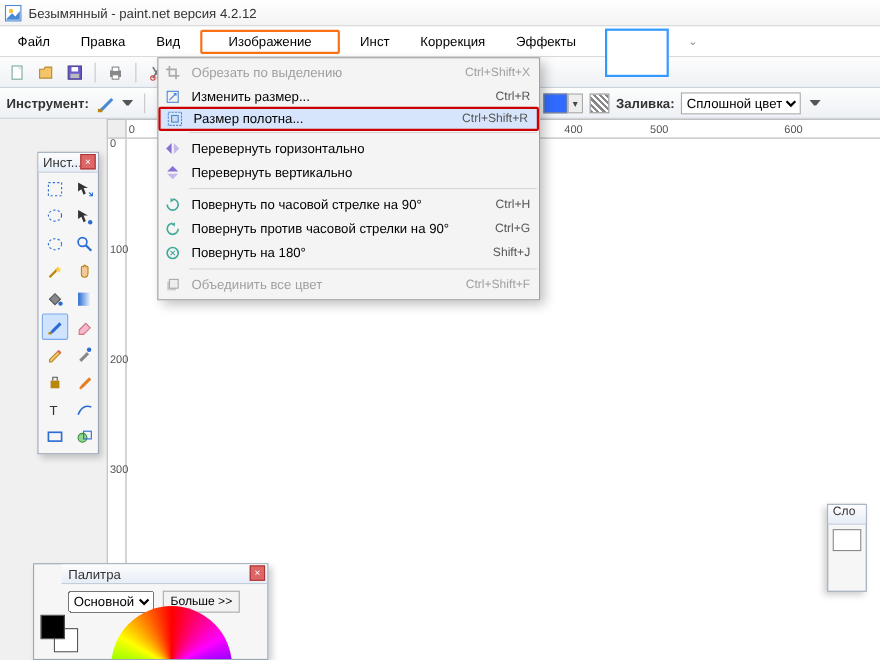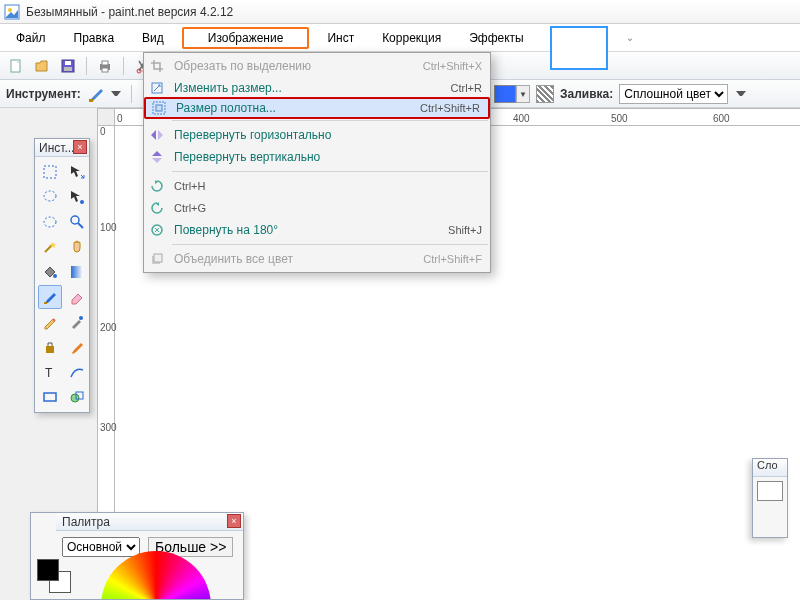--- a/index.html
+++ b/index.html
@@ -36,38 +36,38 @@
 .ruler-v .ticknum { position:absolute; left:2px; font-size:10px; color:#555; transform: none;}
 .ruler-corner{position:absolute;left:97px;top:108px;width:18px;height:18px;background:#eee;border:1px solid #bbb;z-index:4;}
 
 .canvas-area { position:absolute; left:115px; top:126px; right:0; bottom:0; background:#a9a9a9;}
 .canvas-area .canvas { position:absolute; left:0; top:0; width:685px; height:474px; background:#fff; box-shadow: 2px 2px 6px rgba(0,0,0,.3);}
 
 .dropdown { position:absolute; left:143px; top:52px; width:348px; background:#f4f4f4; border:1px solid #a0a0a0; box-shadow: 4px 4px 10px rgba(0,0,0,.25); z-index:20; padding:2px 0;}
 .dropdown .row { display:flex; align-items:center; height:22px; padding:0 8px 0 4px; gap:8px;}
 .dropdown .row.highlight { background:#d6e5fb; border:2px solid #c00; border-radius:2px; margin:-2px 0;}
 .dropdown .row .icn { width:18px; height:18px; display:flex; align-items:center; justify-content:center; flex-shrink:0;}
-.dropdown .row .txt { flex:1; color:#0f766e;}
+.dropdown .row .txt { flex:1; color:#000000;}
 .dropdown .row .sc { color:#555; font-size:11px;}
 .dropdown .row.disabled .txt, .dropdown .row.disabled .sc { color:#a0a0a0;}
 .dropdown hr { border:none; border-top:1px solid #d4d4d4; margin:3px 2px 3px 28px;}
 
 .tool-window { position:absolute; left:34px; top:138px; width:56px; background:#f6f6f6; border:1px solid #9aa7b8; box-shadow: 3px 3px 6px rgba(0,0,0,.2); z-index:15;}
 .tool-window .tw-title { height:18px; background:linear-gradient(#fdfdfd,#e6edf6); border-bottom:1px solid #c4cedb; display:flex; align-items:center; padding:0 4px; font-size:11px; color:#333; position:relative;}
 .tool-window .tw-title .close { position:absolute; right:2px; top:1px; width:14px; height:14px; background:#d66; border:1px solid #a33; color:#fff; font-size:9px; display:flex; align-items:center; justify-content:center; cursor:default;}
 .tool-window .tools { display:grid; grid-template-columns: 26px 26px; gap:1px; padding:3px;}
 .tool-window .tool { width:24px; height:24px; display:flex; align-items:center; justify-content:center; border:1px solid transparent; border-radius:2px;}
 .tool-window .tool.sel { background:#cfe3ff; border:1px solid #7aa9e6;}
 
 .palette-window { position:absolute; left:30px; top:512px; width:214px; height:88px; background:#f6f6f6; border:1px solid #9aa7b8; box-shadow:3px 3px 6px rgba(0,0,0,.2); z-index:15;}
 .palette-window .pw-title { height:18px; background:linear-gradient(#fdfdfd,#e6edf6); border-bottom:1px solid #c4cedb; display:flex; align-items:center; padding:0 6px; font-size:11px; color:#333; position:relative;}
 .palette-window .pw-title .close { position:absolute; right:2px; top:1px; width:14px; height:14px; background:#d66; border:1px solid #a33; color:#fff; font-size:9px; display:flex; align-items:center; justify-content:center;}
 .palette-window .pw-body { padding:6px; display:flex; gap:8px; align-items:flex-start;}
 .palette-window select { height:20px; font-size:12px;}
-.palette-window .more-btn { height:20px; padding:0 6px; border:1px solid #aaa; background:#f3f3f3; font-size:14px;}
+.palette-window .more-btn { height:20px; padding:0 6px; border:1px solid #aaa; background:#f3f3f3; font-size:11px;}
 .palette-window .swatches { position:absolute; left:6px; top:46px; width:36px; height:36px;}
 .palette-window .swatches .bg { position:absolute; left:12px; top:12px; width:22px; height:22px; background:#fff; border:1px solid #555;}
 .palette-window .swatches .fg { position:absolute; left:0; top:0; width:22px; height:22px; background:#000; border:1px solid #555;}
 .palette-window .wheel { position:absolute; left:70px; top:38px; width:110px; height:110px; border-radius:50%; background: conic-gradient(red,magenta,blue,cyan,lime,yellow,red);}
 .palette-window { overflow:hidden;padding-left:25px;}
 
 .layers-window { position:absolute; right:12px; top:458px; width:36px; height:80px; background:#f6f6f6; border:1px solid #9aa7b8; box-shadow:-3px 3px 6px rgba(0,0,0,.2); z-index:15;}
 .layers-window .lw-title { height:18px; background:linear-gradient(#fdfdfd,#e6edf6); border-bottom:1px solid #c4cedb; padding:0 4px; font-size:11px; color:#333; overflow:hidden;}
 .layers-window .thumb { margin:4px auto; width:26px; height:20px; background:#fff; border:1px solid #888;}
 
@@ -161,21 +161,21 @@
   </div>
 </div>
 
 <div class="ruler-corner"></div>
 <div class="ruler-h">
   <span class="ticknum" style="left:2px">0</span>
   <span class="ticknum" style="left:98px">100</span>
   <span class="ticknum" style="left:198px">200</span>
   <span class="ticknum" style="left:298px">300</span>
   <span class="ticknum" style="left:398px">400</span>
-  <span class="ticknum" style="left:496px">500</span>
+  <span class="ticknum" style="left:476px">500</span>
   <span class="ticknum" style="left:598px">600</span>
 </div>
 <div class="ruler-v">
   <span class="ticknum" style="top:0">0</span>
   <span class="ticknum" style="top:96px">100</span>
   <span class="ticknum" style="top:196px">200</span>
   <span class="ticknum" style="top:296px">300</span>
   <span class="ticknum" style="top:396px">400</span>
 </div>
 
@@ -235,29 +235,31 @@
     <span class="sc"></span>
   </div>
   <hr>
   <div class="row">
     <span class="icn">
         <svg width="14" height="14">
           <path d="M7 2 A5 5 0 1 1 2 7" fill="none" stroke="#4a9" stroke-width="1.5"></path>
           <path d="M5 1 L8 3 L5 5 Z" fill="#4a9"></path>
         </svg>
       </span>
+    <span class="txt">Повернуть по часовой стрелке на 90°</span>
     <span class="sc">Ctrl+H</span>
   </div>
   <div class="row">
     <span class="icn">
         <svg width="14" height="14">
           <path d="M7 2 A5 5 0 1 0 12 7" fill="none" stroke="#4a9" stroke-width="1.5"></path>
           <path d="M9 1 L6 3 L9 5 Z" fill="#4a9"></path>
         </svg>
       </span>
+    <span class="txt">Повернуть против часовой стрелки на 90°</span>
     <span class="sc">Ctrl+G</span>
   </div>
   <div class="row">
     <span class="icn">
         <svg width="14" height="14">
           <circle cx="7" cy="7" r="5" fill="none" stroke="#4a9" stroke-width="1.5"></circle>
           <path d="M5 5 L9 9 M9 5 L5 9" stroke="#4a9"></path>
         </svg>
       </span>
     <span class="txt">Повернуть на 180°</span>

